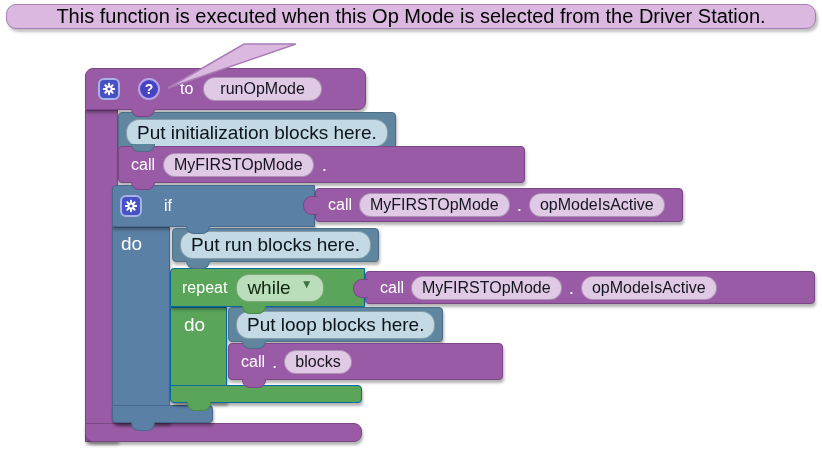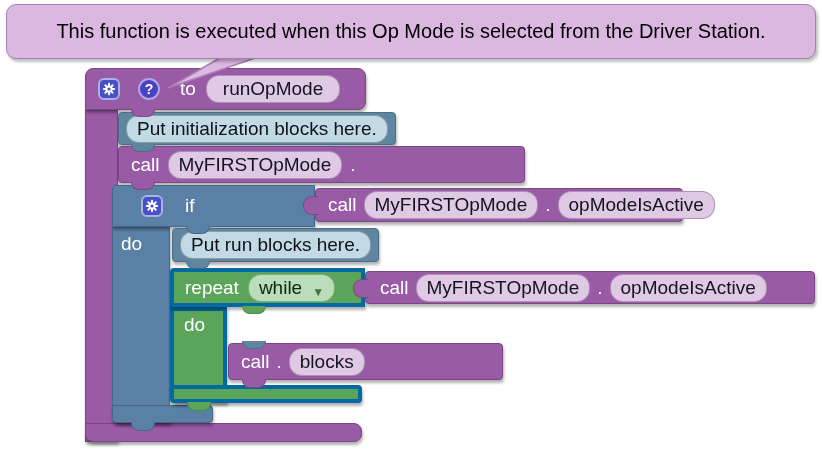--- a/index.html
+++ b/index.html
@@ -2,42 +2,42 @@
 <html><head>
 <meta charset="utf-8">
 <style>
   html,body{margin:0;padding:0;background:#ffffff;}
   #canvas{
     position:relative;width:822px;height:451px;background:#ffffff;overflow:hidden;
     font-family:"Liberation Sans","DejaVu Sans",sans-serif;
   }
   
   .tooltip{
-    position:absolute;left:6px;top:4px;width:810px;height:55px;box-sizing:border-box;
+    position:absolute;left:6px;top:4px;width:810px;height:25px;box-sizing:border-box;
     background:#dab8e0;border:1.5px solid #a87cb5;border-radius:10px;
     display:flex;align-items:center;justify-content:center;
     font-size:20px;color:#000;box-shadow:2px 3px 3px rgba(0,0,0,.25);
     white-space:nowrap;z-index:20;
   }
   .tooltip-tail{position:absolute;left:0;top:0;z-index:19;}
   
   .blk{position:absolute;box-sizing:border-box;display:flex;align-items:center;
        border-radius:4px;box-shadow:1px 3px 3px rgba(0,0,0,.30);white-space:nowrap;}
   .p  {background:#995ba5;border:1px solid #7b4686;}
   .l  {background:#5b80a5;border:1px solid #47688c;}
   .c  {background:#60869f;border:1px solid #4b6e86;}
-  .g  {background:#5ba55b;border:4px solid #0369a1;}
+  .g  {background:#5ba55b;border:1px solid #0369a1;}
   .part{position:absolute;box-sizing:border-box;box-shadow:1px 3px 3px rgba(0,0,0,.30);}
-  .kw{color:#fff;font-size:19px;}
+  .kw{color:#fff;font-size:16px;}
   .field{background:#e0c9e5;border:1px solid rgba(60,20,70,.3);border-radius:13px;
-         padding:2px 10px;font-size:19px;color:#14141e;}
+         padding:2px 10px;font-size:16px;color:#14141e;}
   .cfield{background:#c3d9e4;border:1px solid rgba(20,50,70,.35);border-radius:13px;
           padding:2px 10px;font-size:19px;color:#0d141a;}
   .gfield{background:#b9deb9;border:1px solid rgba(20,70,20,.35);border-radius:13px;
-          padding:2px 10px;font-size:19px;color:#10240f;display:flex;align-items:flex-end;}
+          padding:2px 10px;font-size:19px;color:#10240f;display:flex;align-items:flex-start;}
   .caret{font-size:12px;color:#3b743c;margin-left:10px;}
   .dot{color:#fff;font-size:19px;}
   
   .gear{width:22px;height:22px;border-radius:6px;background:#4750c4;border:2px solid #a9b2e8;
         box-sizing:border-box;display:flex;align-items:center;justify-content:center;}
   .help{width:22px;height:22px;border-radius:50%;background:#4743c2;border:2px solid #b4a5e6;
         box-sizing:border-box;display:flex;align-items:center;justify-content:center;
         color:#fff;font-size:14px;font-weight:bold;}
   
   .bump{position:absolute;width:24px;box-sizing:border-box;border-radius:0 0 8px 8px;z-index:6;}
@@ -70,33 +70,33 @@
           <circle cx="10" cy="10" r="5"></circle>
         </g>
         <circle cx="10" cy="10" r="2.3" fill="#4750c4"></circle>
       </svg>
     </span>
     <span class="help" style="margin-left:18px;">?</span>
     <span class="kw" style="margin-left:20px;">to</span>
     <span class="field" style="margin-left:10px;padding:2px 16px;">runOpMode</span>
   </div>
 
-  <div class="blk c" style="left:118px;top:112px;height:33px;padding:11px 7px;z-index:5;">
+  <div class="blk c" style="left:118px;top:112px;height:42px;padding:11px 7px;z-index:5;">
     <span class="cfield">Put initialization blocks here.</span>
   </div>
 
   <div class="blk p" style="left:118px;top:146px;width:407px;height:37px;padding-left:12px;gap:8px;z-index:5;">
     <span class="kw">call</span>
     <span class="field">MyFIRSTOpMode</span>
     <span class="dot">.</span>
   </div>
 
   <div class="part l" style="left:112px;top:227px;width:58px;height:196px;border-radius:0 0 0 8px;"></div>
   <div class="part l" style="left:112px;top:405px;width:101px;height:18px;border-radius:0 4px 4px 4px;"></div>
-  <div class="blk l" style="left:112px;top:185px;width:203px;height:42px;border-radius:4px 0 0 0;padding-left:28px;z-index:5;">
+  <div class="blk l" style="left:112px;top:185px;width:203px;height:42px;border-radius:4px 0 0 0;padding-left:7px;z-index:5;">
     <span class="gear">
       <svg width="14" height="14" viewBox="0 0 20 20">
         <g fill="#ffffff">
           <rect x="8.6" y="1.2" width="2.8" height="17.6" rx="1.3"></rect>
           <rect x="8.6" y="1.2" width="2.8" height="17.6" rx="1.3" transform="rotate(45 10 10)"></rect>
           <rect x="8.6" y="1.2" width="2.8" height="17.6" rx="1.3" transform="rotate(90 10 10)"></rect>
           <rect x="8.6" y="1.2" width="2.8" height="17.6" rx="1.3" transform="rotate(135 10 10)"></rect>
           <circle cx="10" cy="10" r="5"></circle>
         </g>
         <circle cx="10" cy="10" r="2.3" fill="#4750c4"></circle>
@@ -130,20 +130,23 @@
   <div class="dolabel" style="left:184px;top:314px;">do</div>
 
   <div class="tab" style="left:353px;top:279px;"></div>
   <div class="blk p" style="left:365px;top:271px;width:450px;height:33px;padding-left:14px;gap:7px;z-index:5;">
     <span class="kw">call</span>
     <span class="field">MyFIRSTOpMode</span>
     <span class="dot">.</span>
     <span class="field">opModeIsActive</span>
   </div>
 
+  <div class="blk c" style="left:228px;top:307px;height:35px;padding:0 7px;z-index:5;">
+    <span class="cfield">Put loop blocks here.</span>
+  </div>
 
   <div class="blk p" style="left:228px;top:343px;width:275px;height:37px;padding-left:12px;gap:7px;z-index:5;">
     <span class="kw">call</span>
     <span class="dot">.</span>
     <span class="field">blocks</span>
   </div>
 
   <div class="bump p" style="left:131px;top:109px;height:8px;background:#995ba5;border:1px solid #7b4686;border-top:none;"></div>
   <div class="bump c" style="left:131px;top:144px;height:8px;background:#60869f;border:1px solid #4b6e86;border-top:none;"></div>
   <div class="bump p" style="left:131px;top:182px;height:8px;background:#995ba5;border:1px solid #7b4686;border-top:none;"></div>

